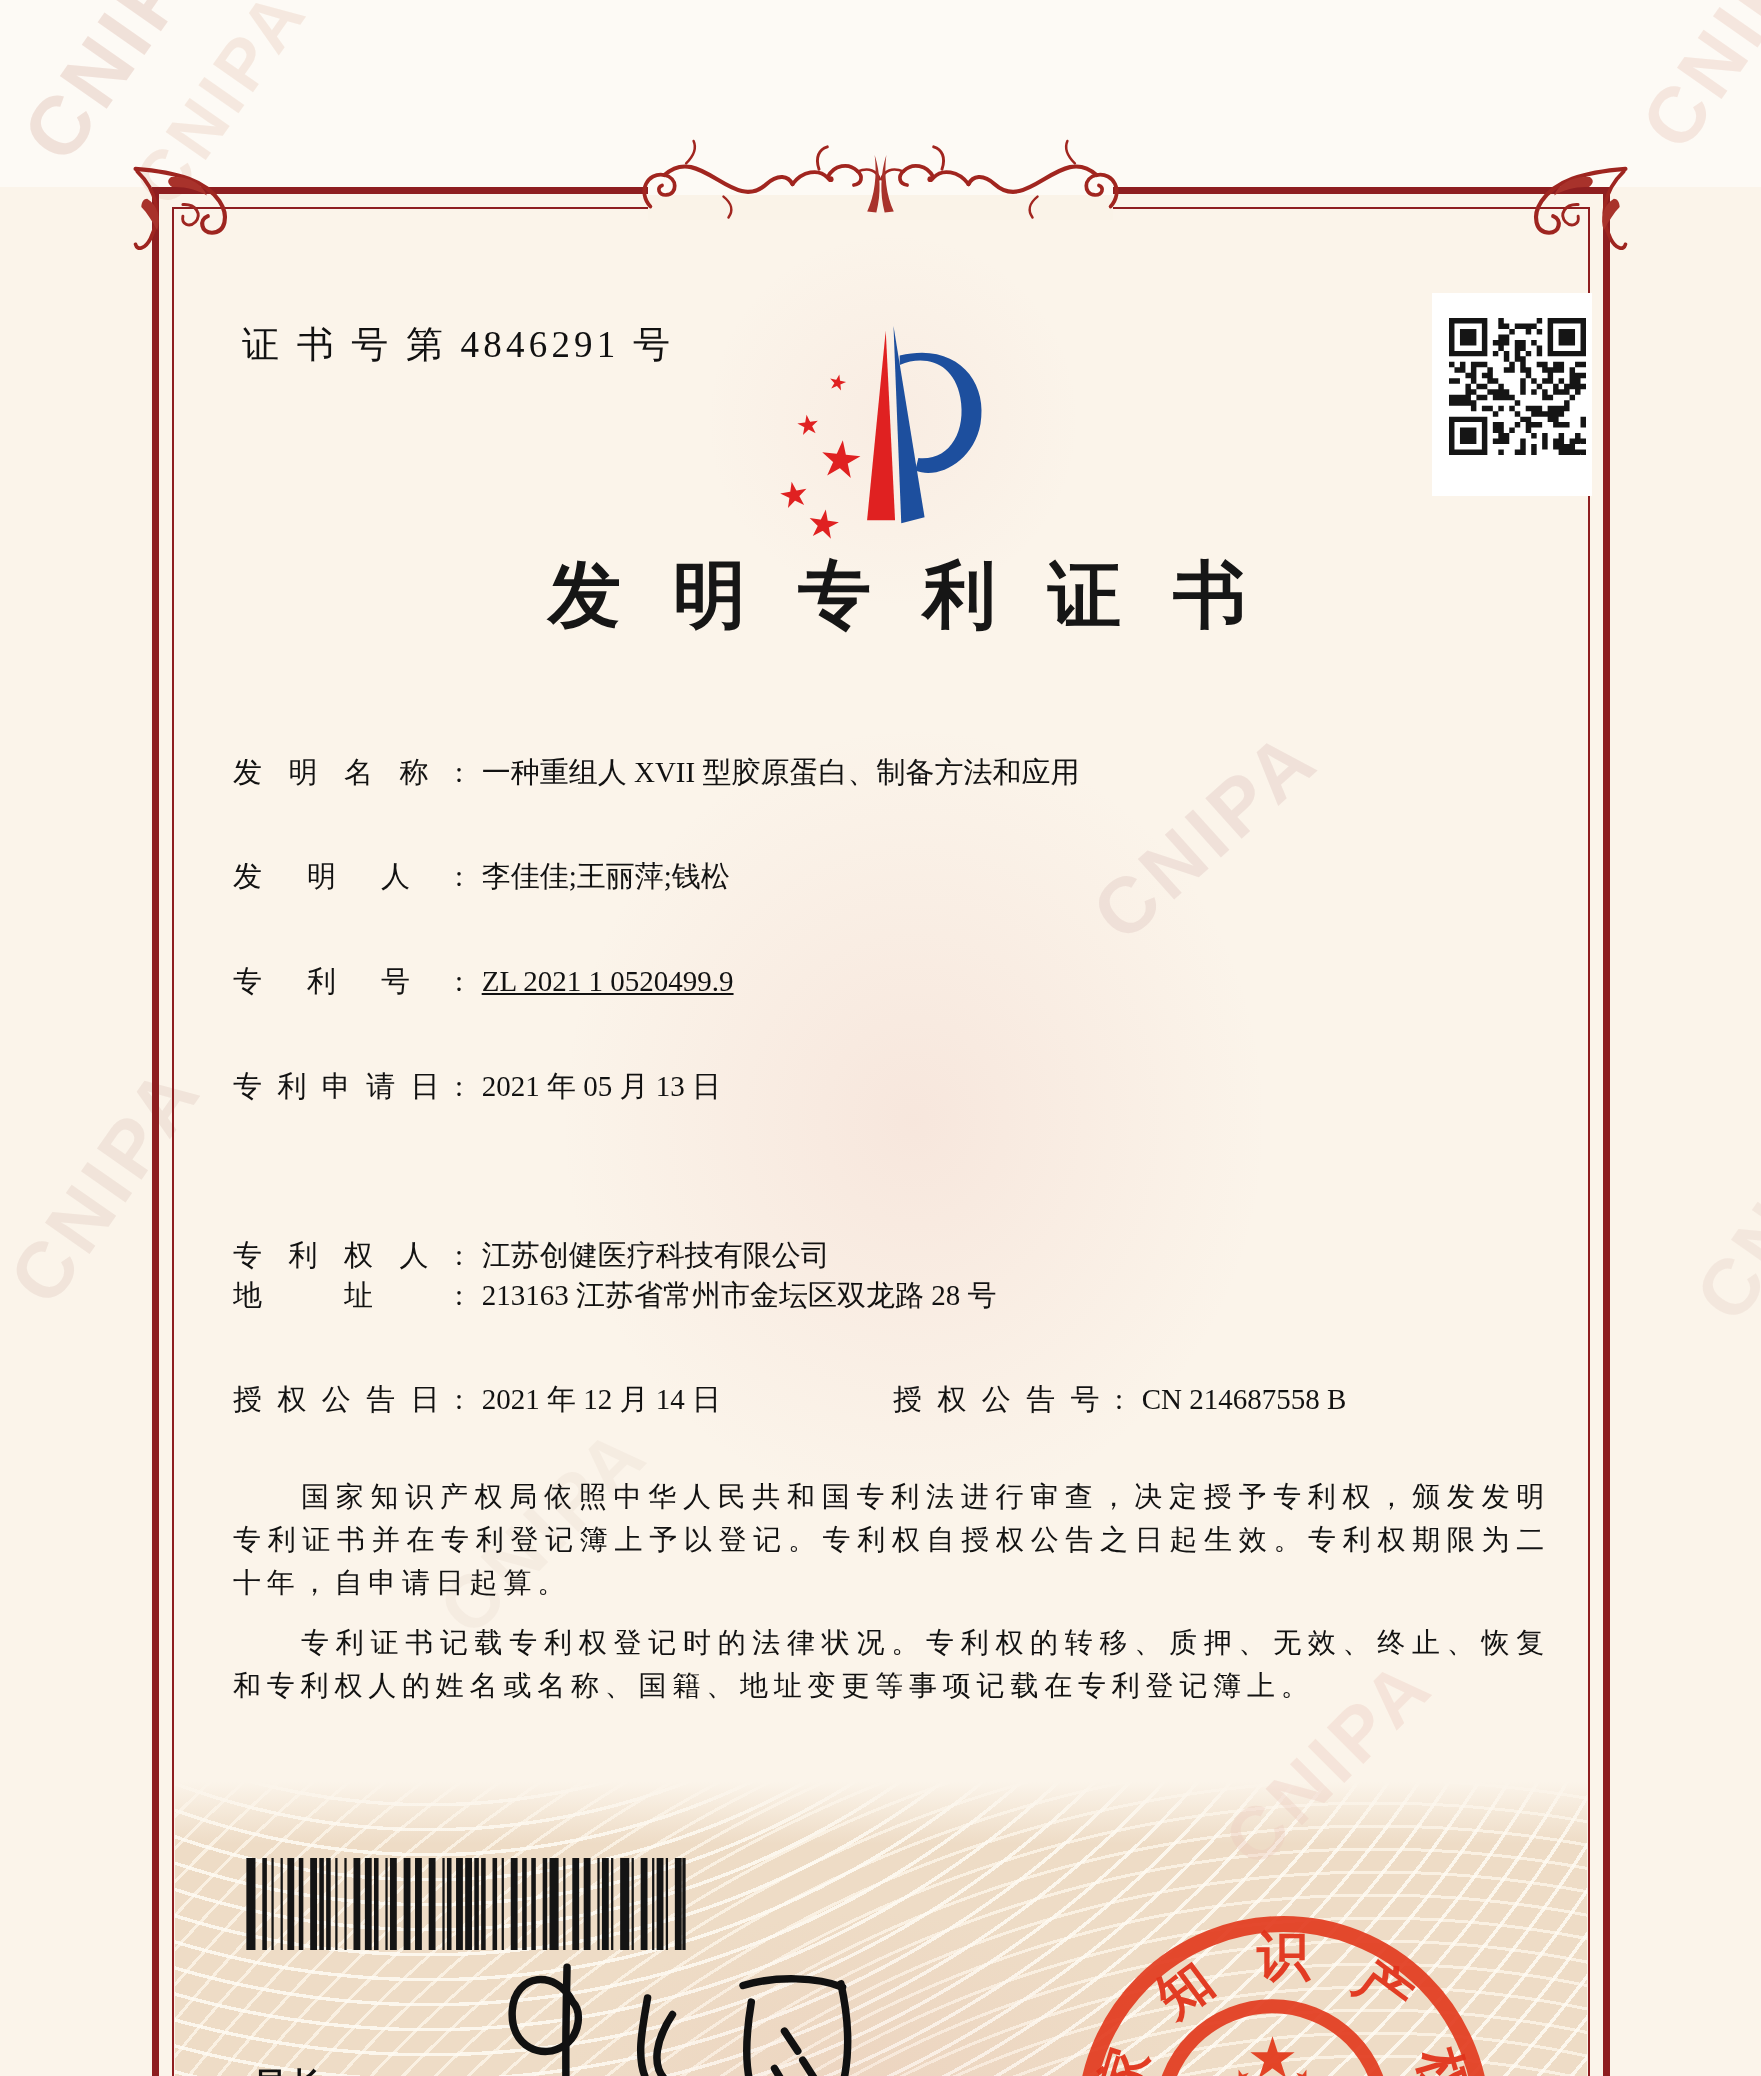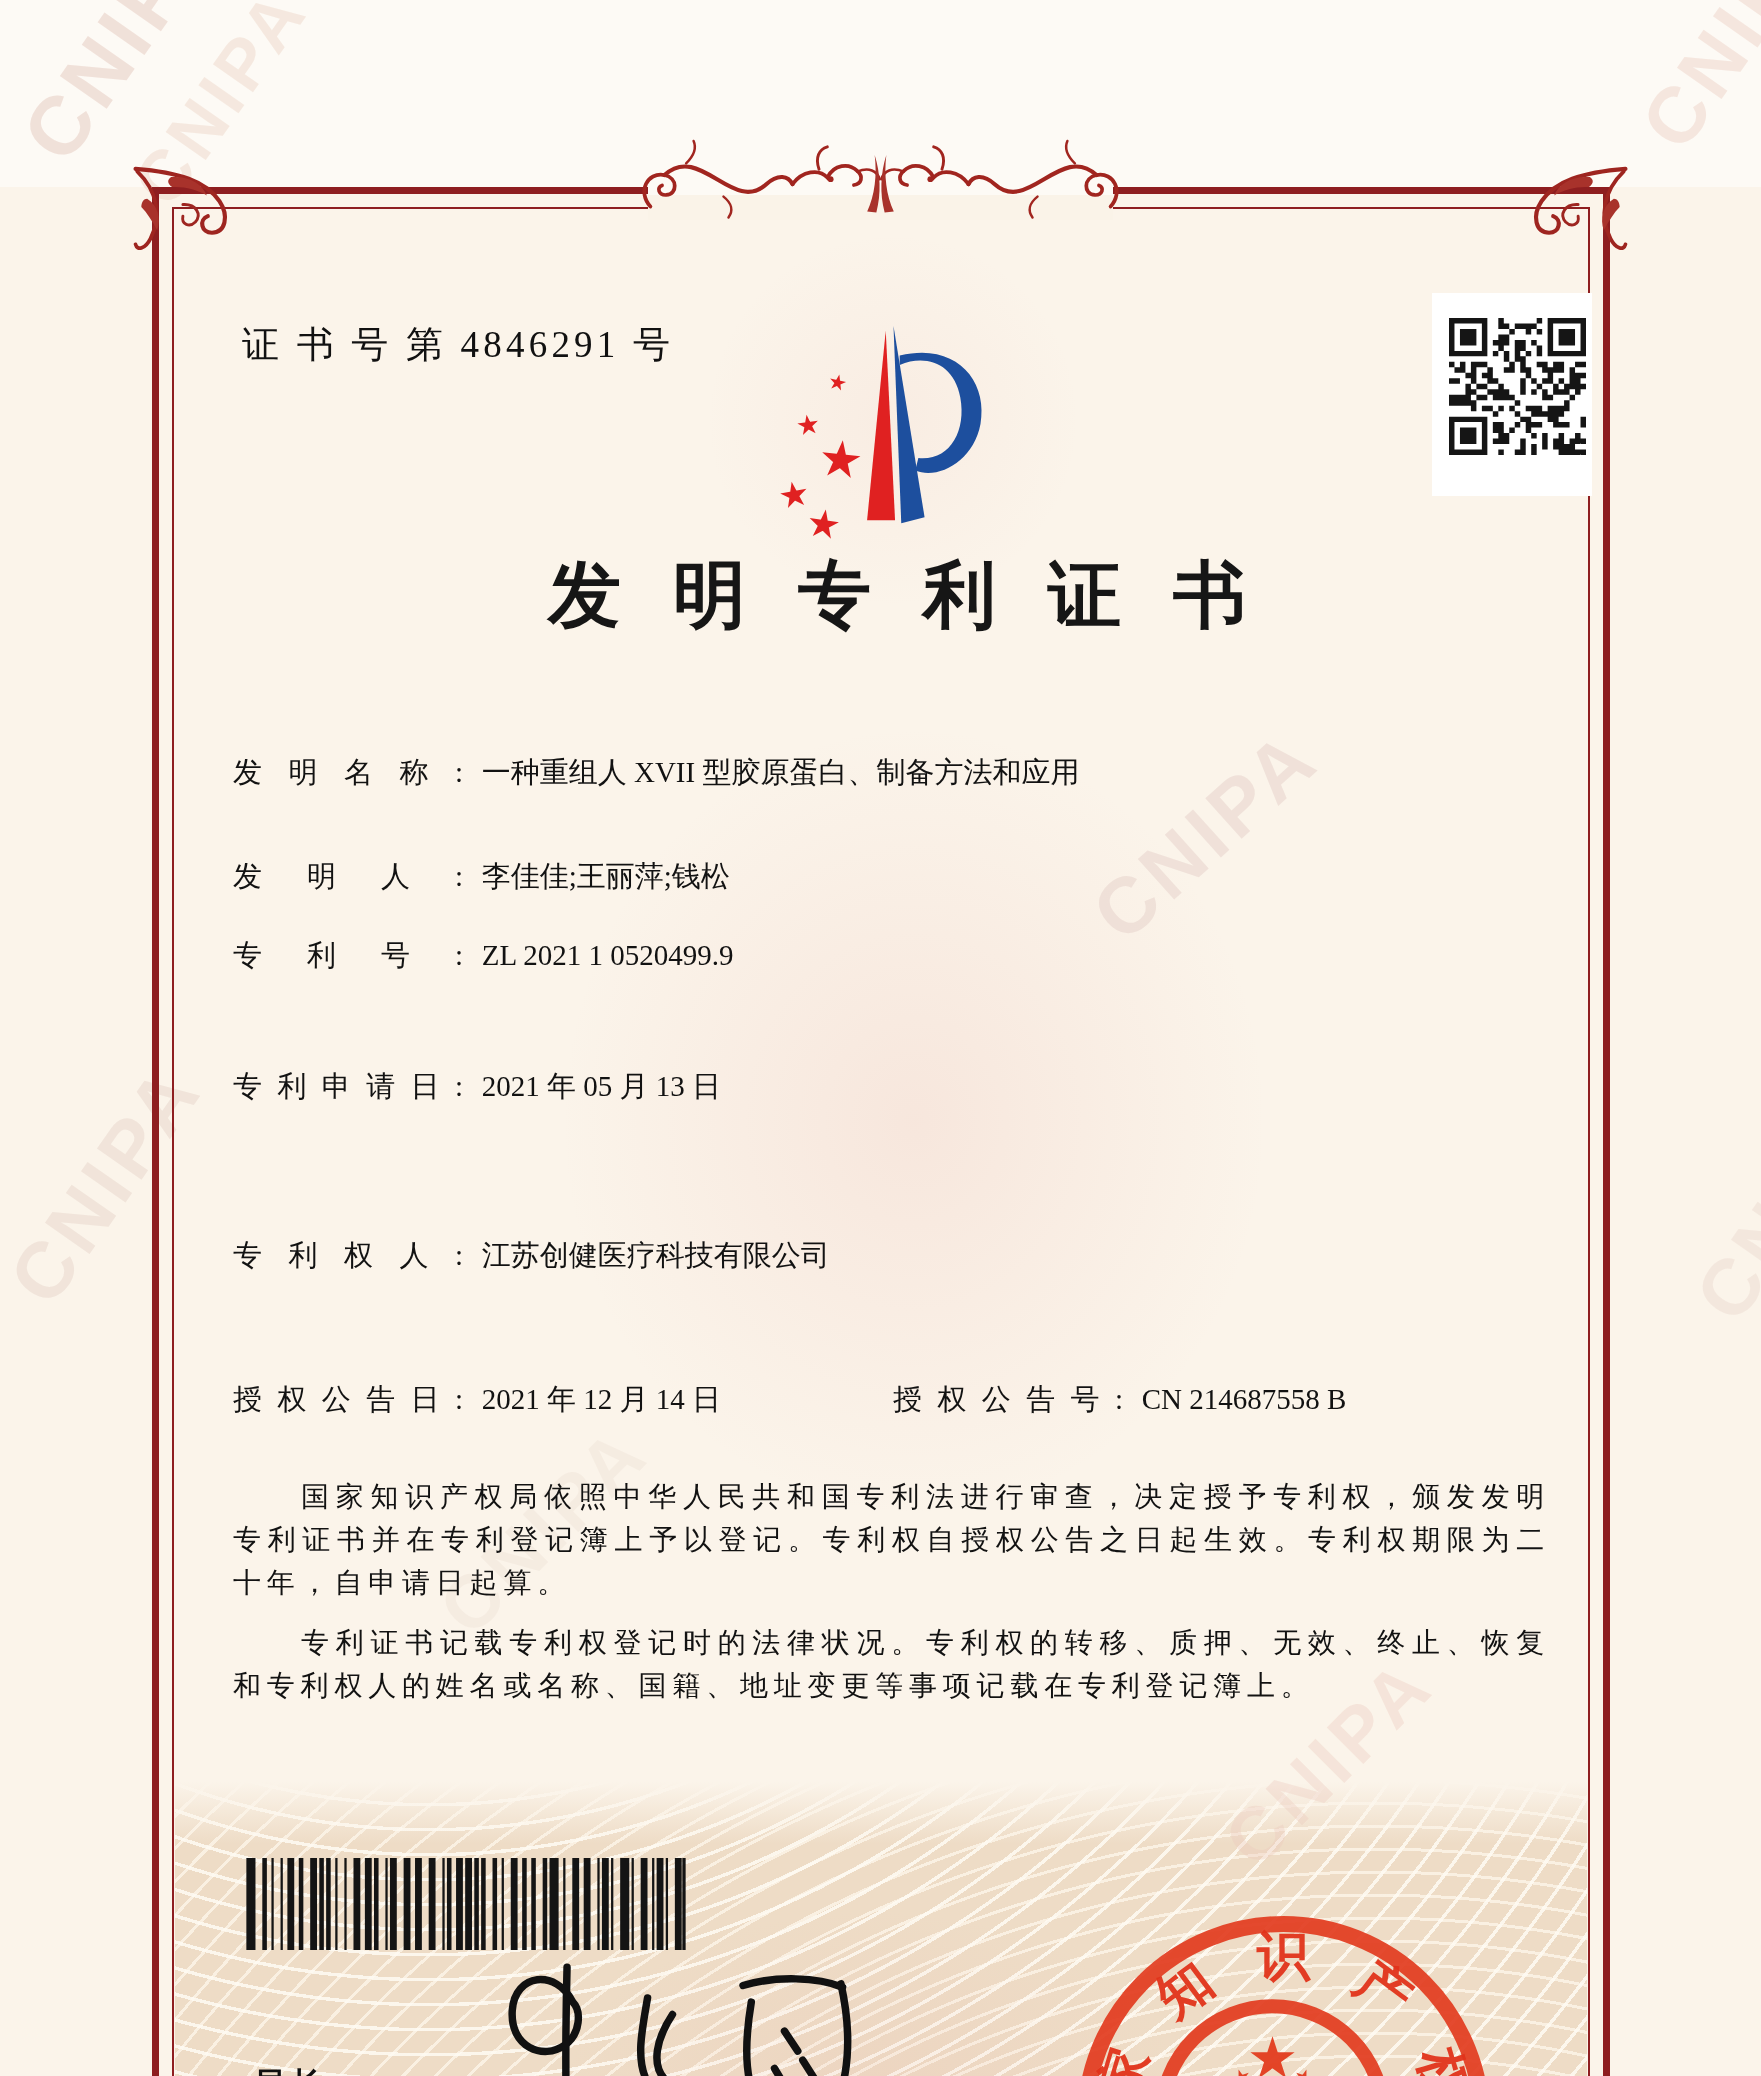--- a/index.html
+++ b/index.html
@@ -52,21 +52,21 @@
   .qr-patch{position:absolute;left:1432px;top:293px;width:160px;height:203px;background:#fff;z-index:5;}
   .qr{position:absolute;left:1449px;top:318px;width:137px;height:137px;z-index:6;}
   .title{position:absolute;left:152px;top:547px;width:1490px;text-align:center;z-index:5;
       font-size:73px;font-weight:bold;color:#161616;letter-spacing:52px;text-indent:52px;}
 
   
   .row{position:absolute;left:233px;white-space:nowrap;font-size:29px;color:#121212;z-index:5;}
   .flabel{display:inline-block;width:230px;text-align:justify;text-align-last:justify;
       -moz-text-align-last:justify;text-justify:inter-character;}
   .fval{margin-left:18.7px;}
-  .r-name{top:753px;} .r-inventor{top:857px;} .r-patno{top:936px;}
+  .r-name{top:753px;} .r-inventor{top:857px;} .r-patno{top:962px;text-decoration:underline;}
   .r-filing{top:1067px;} .r-patentee{top:1236px;} .r-address{top:1276px;}
   .r-grantd{top:1380px;} .r-grantn{top:1380px;left:893px;}
 
   
   .bodytext{position:absolute;left:233px;top:1475px;width:1317px;z-index:5;
       font-size:28px;letter-spacing:5.8px;line-height:43px;color:#121212;
       text-align:justify;text-justify:inter-character;}
   .bodytext p{margin:0;text-indent:68px;}
   .bodytext p+p{margin-top:17.4px;}
 
@@ -175,20 +175,23 @@
     <span class="flabel">发明人:</span><span class="fval">李佳佳;王丽萍;钱松</span>
   </div>
   <div class="row r-patno">
     <span class="flabel">专利号:</span><span class="fval">ZL 2021 1 0520499.9</span>
   </div>
   <div class="row r-filing">
     <span class="flabel">专利申请日:</span><span class="fval">2021 年 05 月 13 日</span>
   </div>
   <div class="row r-patentee">
     <span class="flabel">专利权人:</span><span class="fval">江苏创健医疗科技有限公司</span>
+  </div>
+  <div class="row r-address">
+    <span class="flabel">地址:</span><span class="fval">213163 江苏省常州市金坛区双龙路 28 号</span>
   </div>
   <div class="row r-grantd">
     <span class="flabel">授权公告日:</span><span class="fval">2021 年 12 月 14 日</span>
   </div>
   <div class="row r-grantn">
     <span class="flabel">授权公告号:</span><span class="fval">CN 214687558 B</span>
   </div>
 
   <div class="bodytext">
     <p>国家知识产权局依照中华人民共和国专利法进行审查，决定授予专利权，颁发发明专利证书并在专利登记簿上予以登记。专利权自授权公告之日起生效。专利权期限为二十年，自申请日起算。</p>

